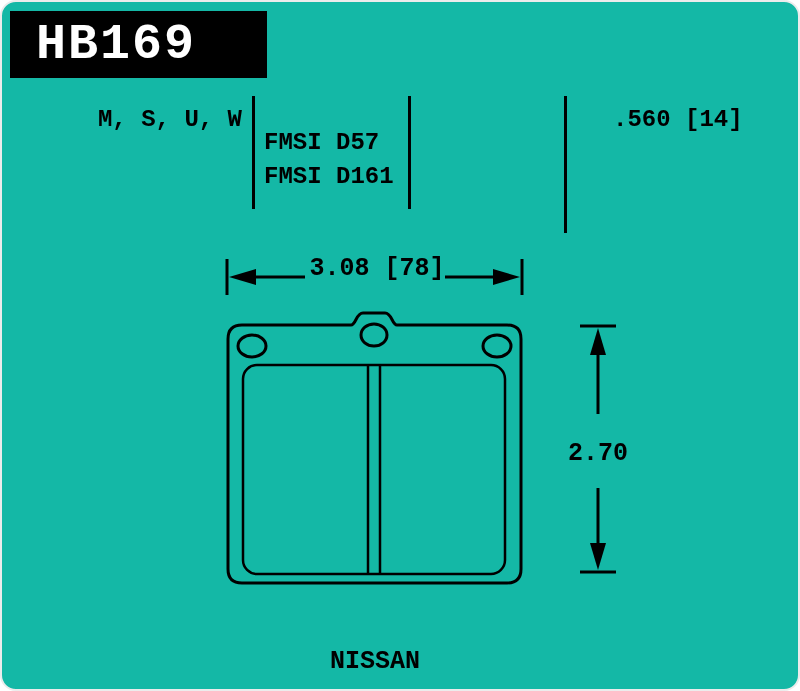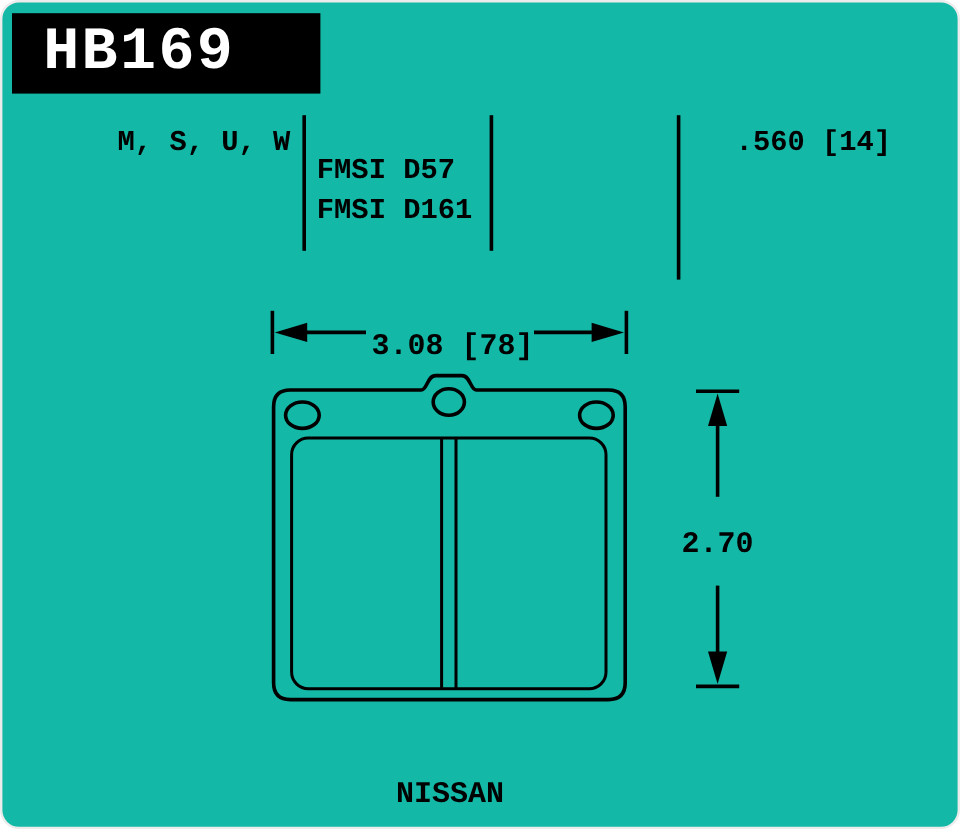--- a/index.html
+++ b/index.html
@@ -65,21 +65,21 @@
   .vline-1 { left: 250px; top: 94px; height: 113px; }
   .vline-2 { left: 406px; top: 94px; height: 113px; }
   .vline-3 { left: 562px; top: 94px; height: 137px; }
   .dim-label {
     position: absolute;
     font-size: 25px;
     font-weight: bold;
     text-align: center;
     white-space: nowrap;
   }
-  .dim-width   { left: 303px; top: 272px; width: 144px; }
+  .dim-width   { left: 303px; top: 252px; width: 144px; }
   .dim-height1 { left: 554px; top: 417px; width: 84px; margin-top: 20px; }
   .dim-height2 { left: 554px; top: 452px; width: 84px; }
   .footer-make {
     position: absolute;
     left: 328px; top: 645px;
     width: 158px;
     font-size: 25px;
     font-weight: bold;
   }
   .drawing-svg {

